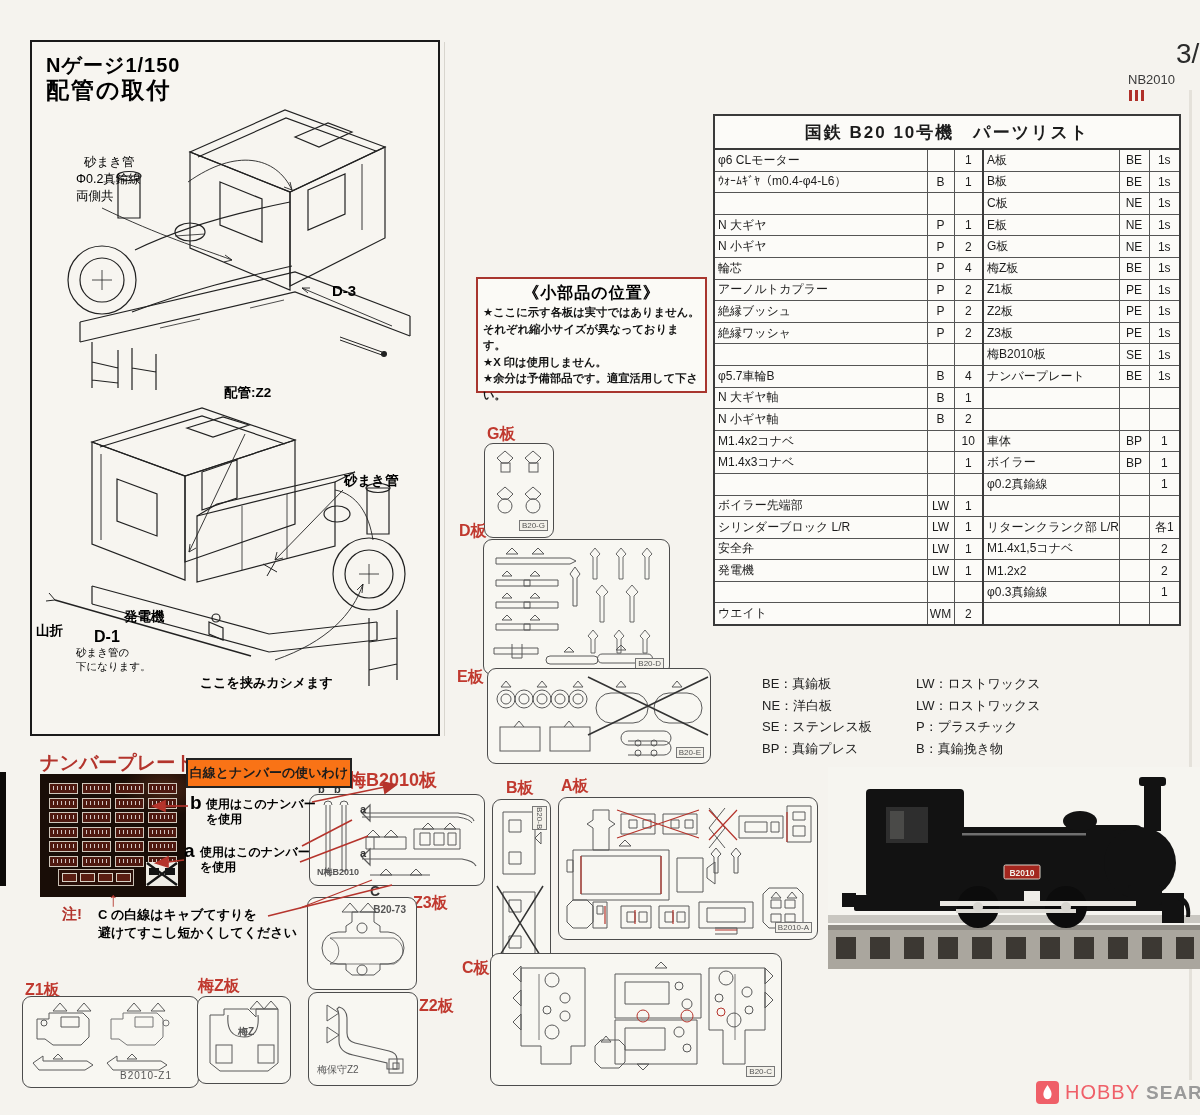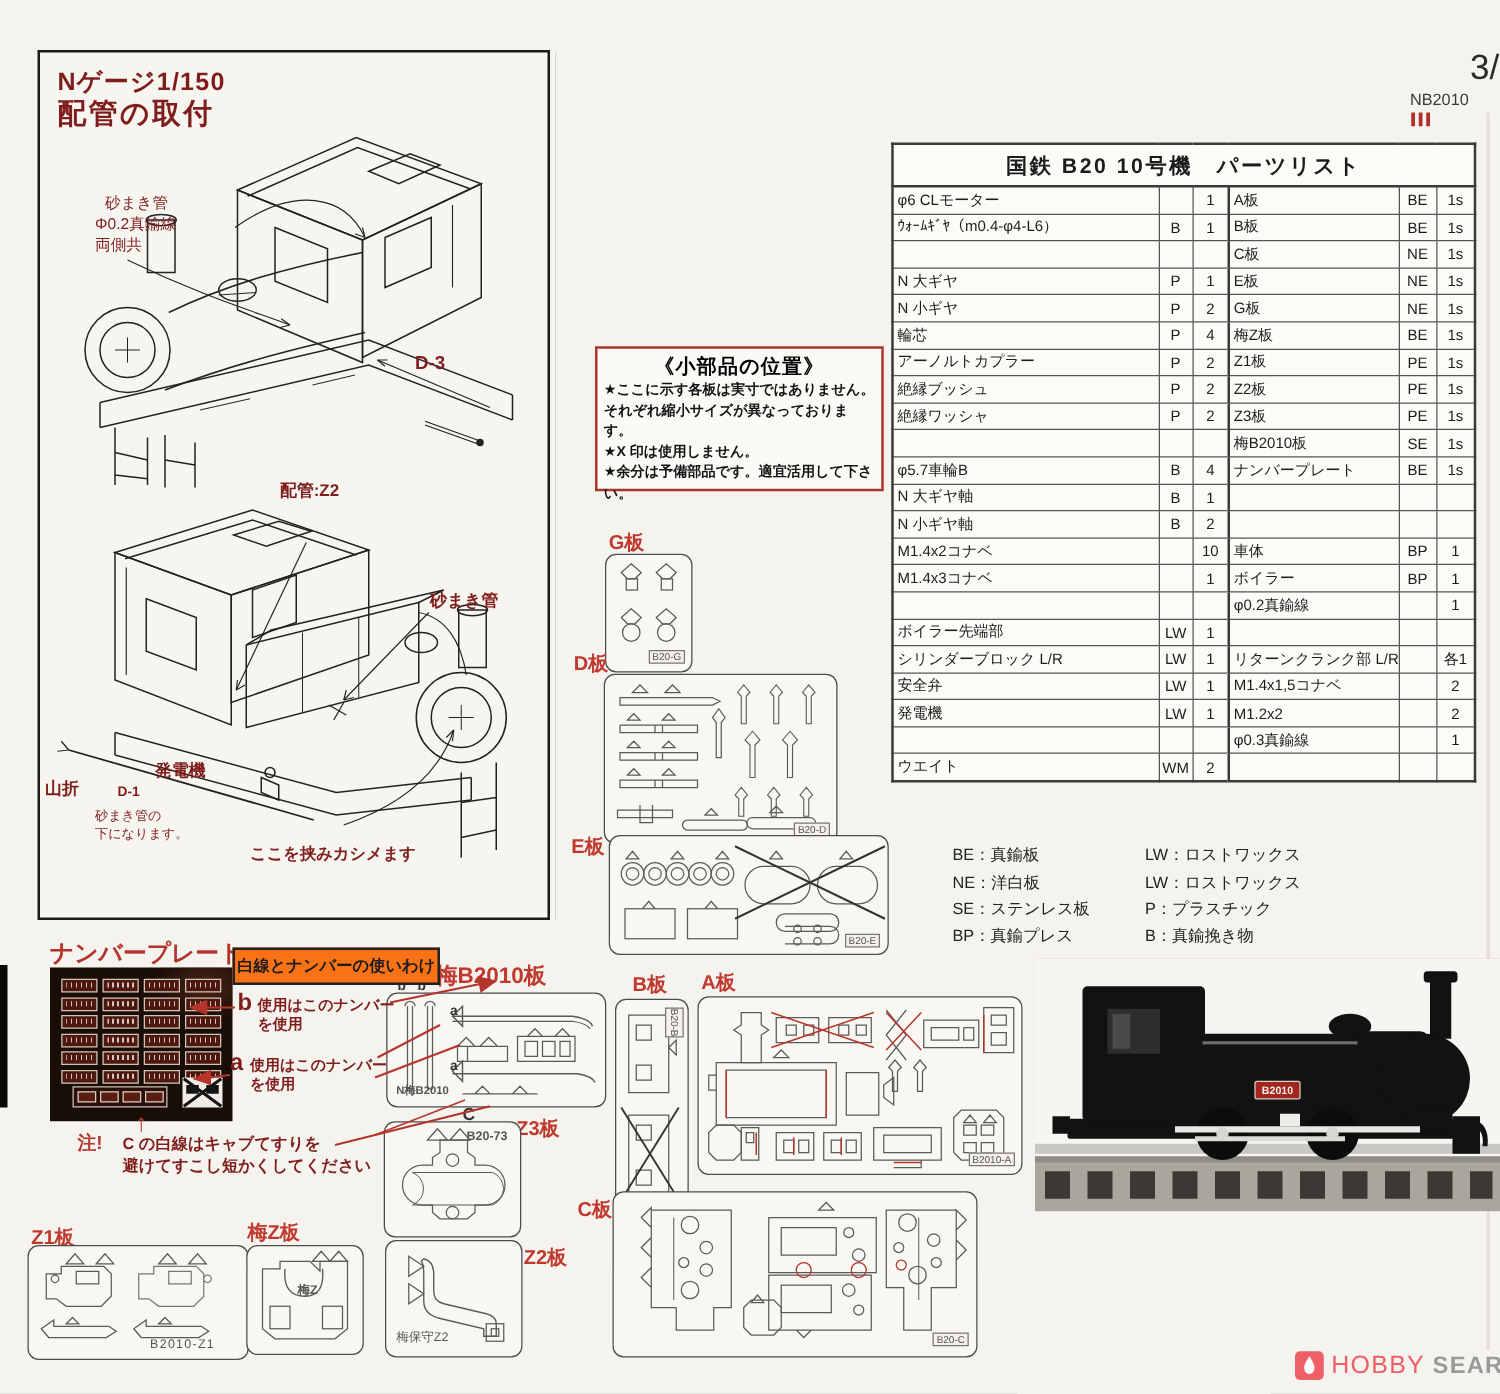--- a/index.html
+++ b/index.html
@@ -1,19 +1,19 @@
 <!DOCTYPE html>
 <html><head>
 <meta charset="utf-8">
 <style>
   html,body{margin:0;padding:0;background:#cfccc6;}
   .page{position:relative;width:1200px;height:1115px;background:#f5f3ee;overflow:hidden;
         font-family:"Liberation Sans","DejaVu Sans",sans-serif;color:#1c1c1c;}
   .abs{position:absolute;}
-  .lbl{position:absolute;white-space:nowrap;color:#7f1d1d;}
+  .lbl{position:absolute;white-space:nowrap;color:#000000;}
   .red{color:#b3342c;}
   .bold{font-weight:bold;}
 
   
   .crease-v{position:absolute;width:1px;background:#d8d5ce;}
   .scan-edge-r{position:absolute;right:8px;top:90px;width:3px;height:990px;background:#e4e1da;}
   .scan-black-l{position:absolute;left:0;top:772px;width:6px;height:114px;background:#0c0a08;}
 
   
   .pipe-box{position:absolute;left:30px;top:40px;width:406px;height:692px;border:2.5px solid #1a1a1a;background:#f7f5f0;}
@@ -58,21 +58,21 @@
             background-image:repeating-linear-gradient(90deg,rgba(255,255,255,.75) 0 1px,rgba(255,255,255,0) 1px 4px);
             background-size:80% 45%;background-repeat:no-repeat;background-position:50% 50%;}
   .np-strip{position:absolute;left:18px;top:95px;width:74px;height:15px;border:1px solid #c9c0b4;display:flex;gap:3px;align-items:center;justify-content:center;background:#2a0f08;}
   .np-strip i{display:block;width:13px;height:7px;background:#5a1d12;border:1px solid #d8cfc3;}
   .np-x{position:absolute;left:106px;top:88px;width:32px;height:24px;background:#efece5;}
   .usage-box{position:absolute;left:186px;top:758px;width:162px;height:26px;border:2px solid #222;
              background:#f97316;font-size:13px;font-weight:bold;display:flex;align-items:center;justify-content:center;}
   .big-letter{font-size:19px;font-weight:bold;}
 
   
-  .photo{position:absolute;left:828px;top:767px;width:372px;height:202px;background:#f0abfc;box-shadow:inset 0 0 0 1px #e0ddd6;}
+  .photo{position:absolute;left:828px;top:767px;width:372px;height:202px;background:#0ea5e9;box-shadow:inset 0 0 0 1px #e0ddd6;}
 
   
   .logo{position:absolute;left:1036px;top:1081px;display:flex;align-items:center;gap:6px;}
   .logo-icon{width:23px;height:23px;background:#ef5f68;border-radius:4px;display:flex;align-items:center;justify-content:center;}
   .logo-t1{color:#ef5f68;font-weight:normal;font-size:20px;letter-spacing:1px;}
   .logo-t2{color:#9a9a9a;font-weight:bold;font-size:19px;letter-spacing:1px;}
 
   svg.line-art{overflow:visible;}
   svg.line-art *{vector-effect:non-scaling-stroke;}
 </style>
@@ -175,21 +175,21 @@
       <path d="M152,158 l1,-8 m-1,8 l7,-4" stroke-width="0.9"></path>
 
       <path d="M306,96 L238,166" stroke-width="0.9"></path>
       <path d="M238,166 l2,-8 m-2,8 l8,-2" stroke-width="0.9"></path>
       <path d="M226,170 l14,8 m-10,4 l8,-14" stroke-width="1"></path>
     </svg>
     <span class="lbl bold" style="left:192px;top:342px;font-size:13.5px;">配管:Z2</span>
     <span class="lbl bold" style="left:312px;top:430px;font-size:13.5px;">砂まき管</span>
     <span class="lbl bold" style="left:92px;top:566px;font-size:13.5px;">発電機</span>
     <span class="lbl bold" style="left:4px;top:580px;font-size:13.5px;">山折</span>
-    <span class="lbl bold" style="left:62px;top:586px;font-size:11px;">D-1</span>
+    <span class="lbl bold" style="left:62px;top:586px;font-size:16px;">D-1</span>
     <span class="lbl" style="left:44px;top:604px;font-size:10.5px;">砂まき管の</span>
     <span class="lbl" style="left:44px;top:618px;font-size:10.5px;">下になります。</span>
     <span class="lbl bold" style="left:168px;top:632px;font-size:13px;">ここを挟みカシメます</span>
   </div>
 
   <div class="pageno">3/3</div>
   <div class="pagecode">NB2010</div>
   <div class="tally">
       <i></i>
       <i></i>

